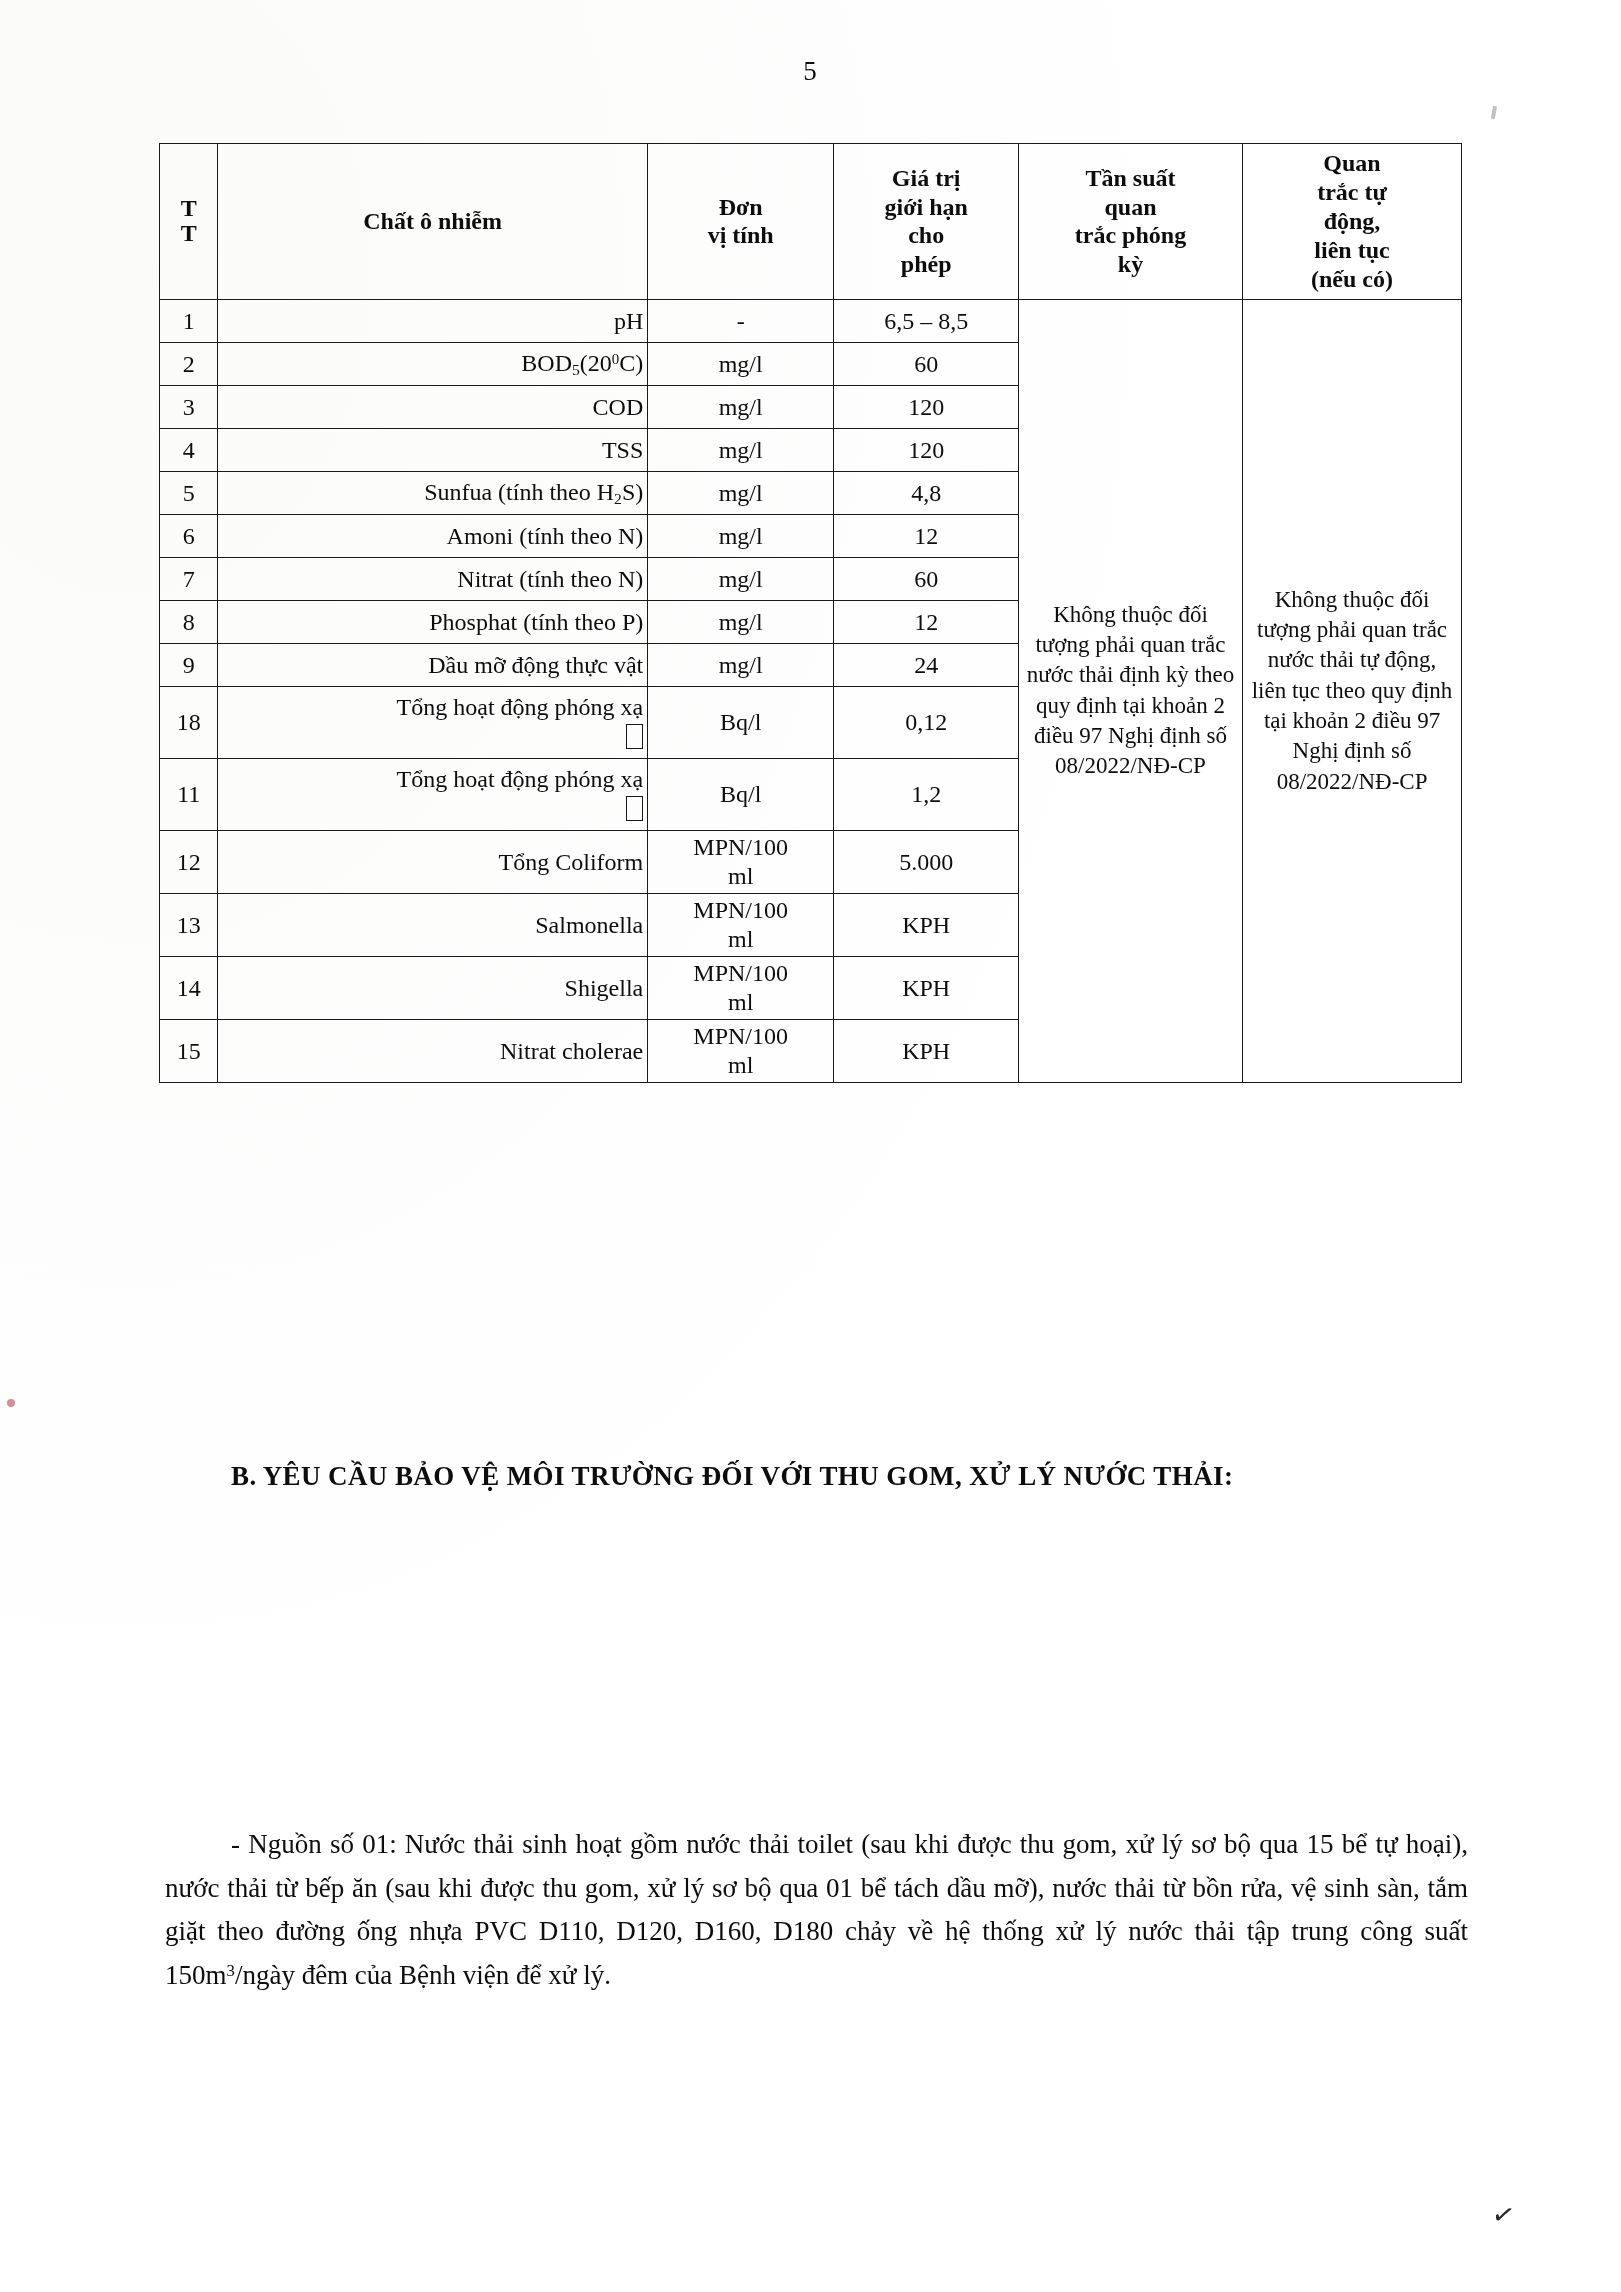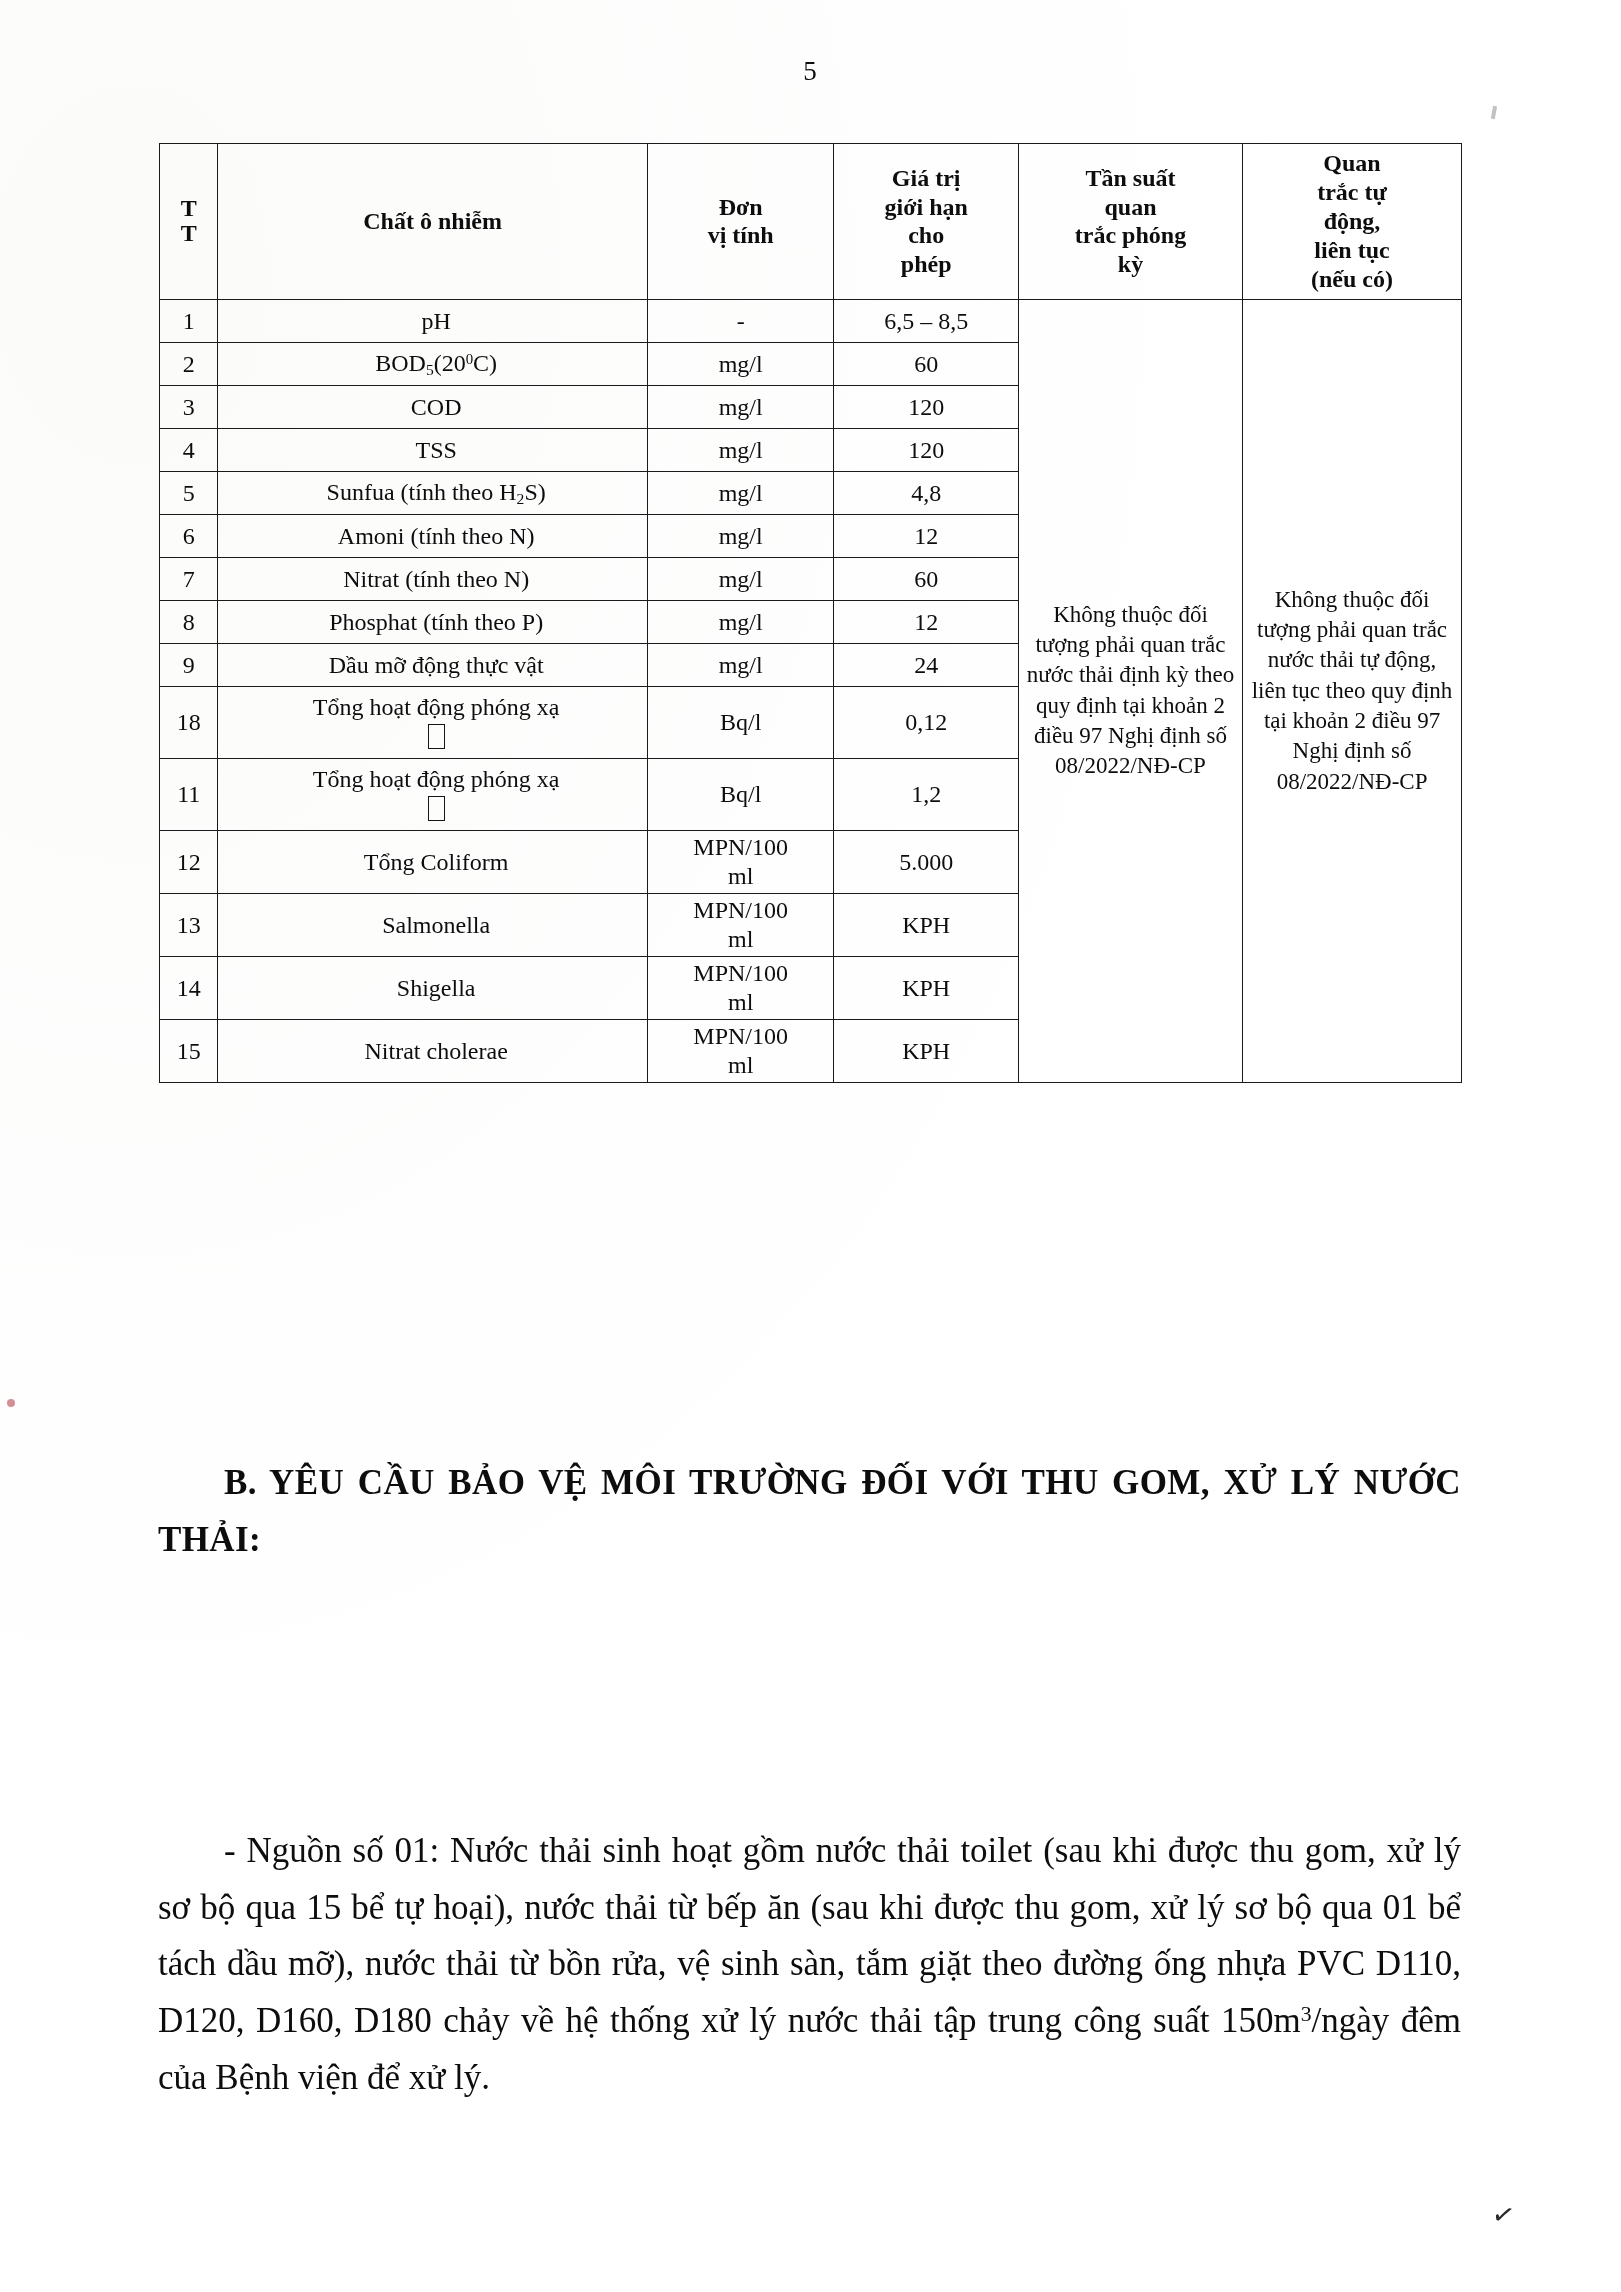--- a/index.html
+++ b/index.html
@@ -52,21 +52,21 @@
     padding:5.4px 2.7px;
   }
   col.c-tt{width:56px;}
   col.c-name{width:412px;}
   col.c-unit{width:179px;}
   col.c-val{width:177px;}
   col.c-freq{width:215px;}
   col.c-auto{width:210px;}
 
   td.tt{text-align:center;font-size:24px;}
-  td.name{text-align:center;padding-left:10.7px;}
+  td.name{text-align:right;padding-left:10.7px;}
   td.unit{text-align:center;}
   td.val{text-align:center;}
   td.merged{
     text-align:center;
     font-size:23px;
     line-height:1.32;
     vertical-align:middle;
     padding:3.6px 5.4px;
   }
   .ital{}
@@ -77,23 +77,23 @@
     width:15px;height:23px;
     border:1.5px solid #151515;
     vertical-align:-3.6px;
     margin-top:2.7px;
   }
   .twoline{line-height:1.05;}
 
   
   .body-text{
     position:absolute;
-    left:158px;
+    left:165px;
     width:1303px;
-    font-size:35px;
+    font-size:27px;
     line-height:1.62;
     text-align:justify;
   }
   .heading-b{
     top:1455px;
     font-weight:bold;
     letter-spacing:0.4px;
   }
   .sec1{top:1590px;font-weight:bold;}
   .p11{top:1715px;}

